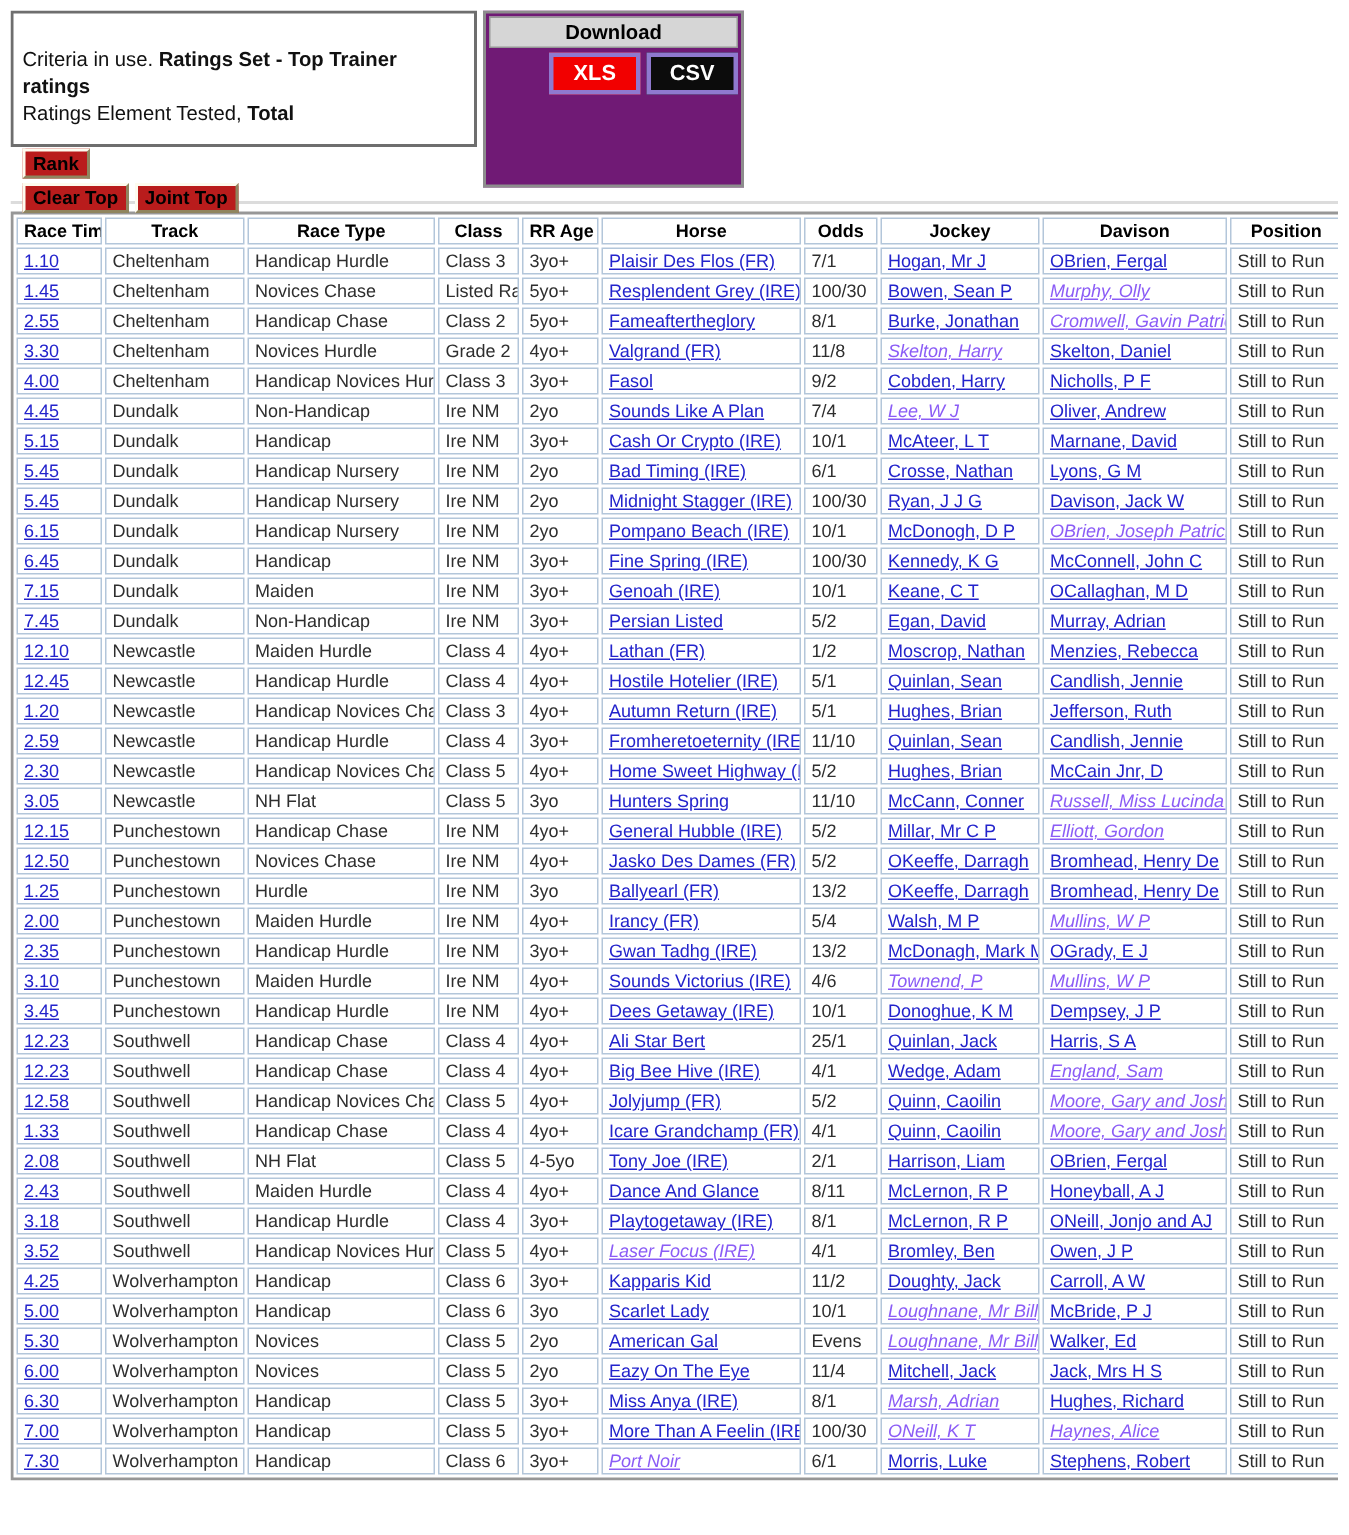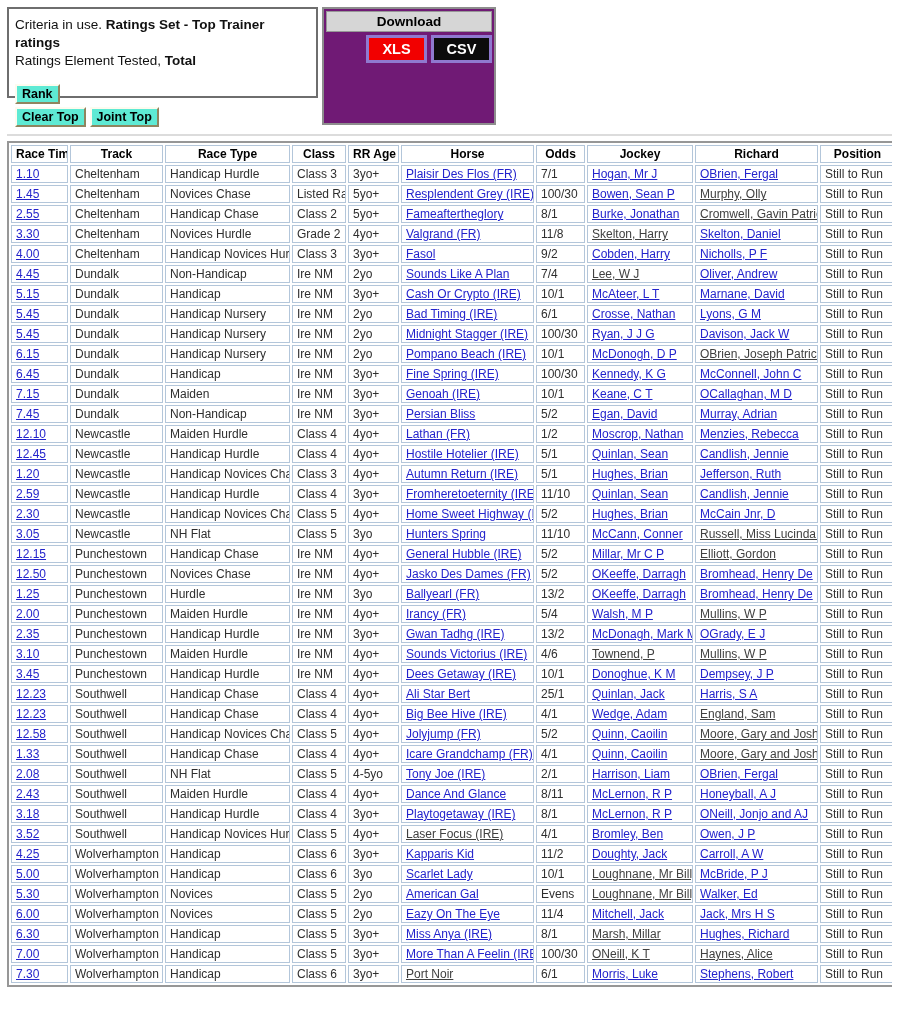--- a/index.html
+++ b/index.html
@@ -1,37 +1,37 @@
 <!DOCTYPE html>
 <html><head>
 <meta charset="utf-8">
 <style>
   * { margin:0; padding:0; box-sizing:border-box; }
   body { margin:7px; background:#fff; font-family:"Liberation Sans", sans-serif; color:#222; }
 
   .top-area { display:flex; align-items:flex-start; gap:4px; }
-  .criteria-box { width:311px; height:91px; border:2px solid #6e6e6e; padding:7px 6px; font-size:13.5px; color:#111; background:#fff; }
+  .criteria-box { width:311px; height:91px; border:2px solid #6e6e6e; padding:22px 6px; font-size:13.5px; color:#111; background:#fff; }
   .criteria-line { line-height:1.35; }
   .btn-row { margin-top:3px; }
-  .push-btn { display:inline-block; background:#5eead4; border:2px solid; border-color:#fdfbef #8f855f #8f855f #fdfbef; font-weight:bold; font-size:12.5px; padding:1px 5px; color:#000; cursor:pointer; font-family:"Liberation Sans", sans-serif; }
+  .push-btn { display:inline-block; background:#b91c1c; border:2px solid; border-color:#fdfbef #8f855f #8f855f #fdfbef; font-weight:bold; font-size:12.5px; padding:1px 5px; color:#000; cursor:pointer; font-family:"Liberation Sans", sans-serif; }
   .rank-row { margin-top:13px; }
 
   .dl-box { width:174px; height:118px; border:2px solid #8d8d8d; padding:2px; background:#701a75; }
   .dl-header { background:#d6d6d6; border:1px solid #979797; text-align:center; font-weight:bold; font-size:13.5px; padding:2px 0; color:#000; }
   .dl-btn-row { display:flex; gap:4px; margin-top:3px;margin-left:40px; }
   .dl-btn { flex:1; border:3px solid #8f79cf; color:#fff; font-weight:bold; text-align:center; padding:3px 0; font-size:14.5px; cursor:pointer; }
 
   hr.sep { border:none; border-top:2px solid #dcdcdc; margin:9px 0 5px 0; }
 
   table.races { border-collapse:separate; border-spacing:2px; border:2px solid #979797; width:884px; table-layout:fixed; background:#fff; }
   th, td { border:1px solid #b3c6da; padding:1px 4px; font-size:12px; white-space:nowrap; overflow:hidden; height:17px; vertical-align:middle; }
   th { font-weight:bold; text-align:center; color:#000; }
   td { color:#2e2e2e; text-align:left; }
   a.lnk { color:#2323cc; text-decoration:underline; cursor:pointer; }
-  a.lnk.visited { color:#404040; }
+  a.lnk.visited { color:#8b5cf6;font-style:italic; }
   col.c-time{width:57px} col.c-track{width:93px} col.c-type{width:125px} col.c-class{width:54px}
   col.c-age{width:51px} col.c-horse{width:133px} col.c-odds{width:49px} col.c-jockey{width:106px}
   col.c-trainer{width:123px} col.c-pos{width:75px}
 </style>
 </head>
 <body>
 
 <div class="top-area">
   <div class="criteria-box">
     <div class="criteria-line">
@@ -74,21 +74,21 @@
   <thead>
     <tr>
       <th>Race Time</th>
       <th>Track</th>
       <th>Race Type</th>
       <th>Class</th>
       <th>RR Age</th>
       <th>Horse</th>
       <th>Odds</th>
       <th>Jockey</th>
-      <th>Richard</th>
+      <th>Davison</th>
       <th>Position</th>
     </tr>
   </thead>
   <tbody>
       <tr>
         <td><a href="#" class="lnk">1.10</a></td>
         <td>Cheltenham</td>
         <td>Handicap Hurdle</td>
         <td>Class 3</td>
         <td>3yo+</td>
@@ -229,21 +229,21 @@
         <td><a href="#" class="lnk">Keane, C T</a></td>
         <td><a href="#" class="lnk">OCallaghan, M D</a></td>
         <td>Still to Run</td>
       </tr>
       <tr>
         <td><a href="#" class="lnk">7.45</a></td>
         <td>Dundalk</td>
         <td>Non-Handicap</td>
         <td>Ire NM</td>
         <td>3yo+</td>
-        <td><a href="#" class="lnk">Persian Bliss</a></td>
+        <td><a href="#" class="lnk">Persian Listed</a></td>
         <td>5/2</td>
         <td><a href="#" class="lnk">Egan, David</a></td>
         <td><a href="#" class="lnk">Murray, Adrian</a></td>
         <td>Still to Run</td>
       </tr>
       <tr>
         <td><a href="#" class="lnk">12.10</a></td>
         <td>Newcastle</td>
         <td>Maiden Hurdle</td>
         <td>Class 4</td>
@@ -543,21 +543,21 @@
         <td>Still to Run</td>
       </tr>
       <tr>
         <td><a href="#" class="lnk">6.30</a></td>
         <td>Wolverhampton</td>
         <td>Handicap</td>
         <td>Class 5</td>
         <td>3yo+</td>
         <td><a href="#" class="lnk">Miss Anya (IRE)</a></td>
         <td>8/1</td>
-        <td><a href="#" class="lnk visited">Marsh, Millar</a></td>
+        <td><a href="#" class="lnk visited">Marsh, Adrian</a></td>
         <td><a href="#" class="lnk">Hughes, Richard</a></td>
         <td>Still to Run</td>
       </tr>
       <tr>
         <td><a href="#" class="lnk">7.00</a></td>
         <td>Wolverhampton</td>
         <td>Handicap</td>
         <td>Class 5</td>
         <td>3yo+</td>
         <td><a href="#" class="lnk">More Than A Feelin (IRE)</a></td>

